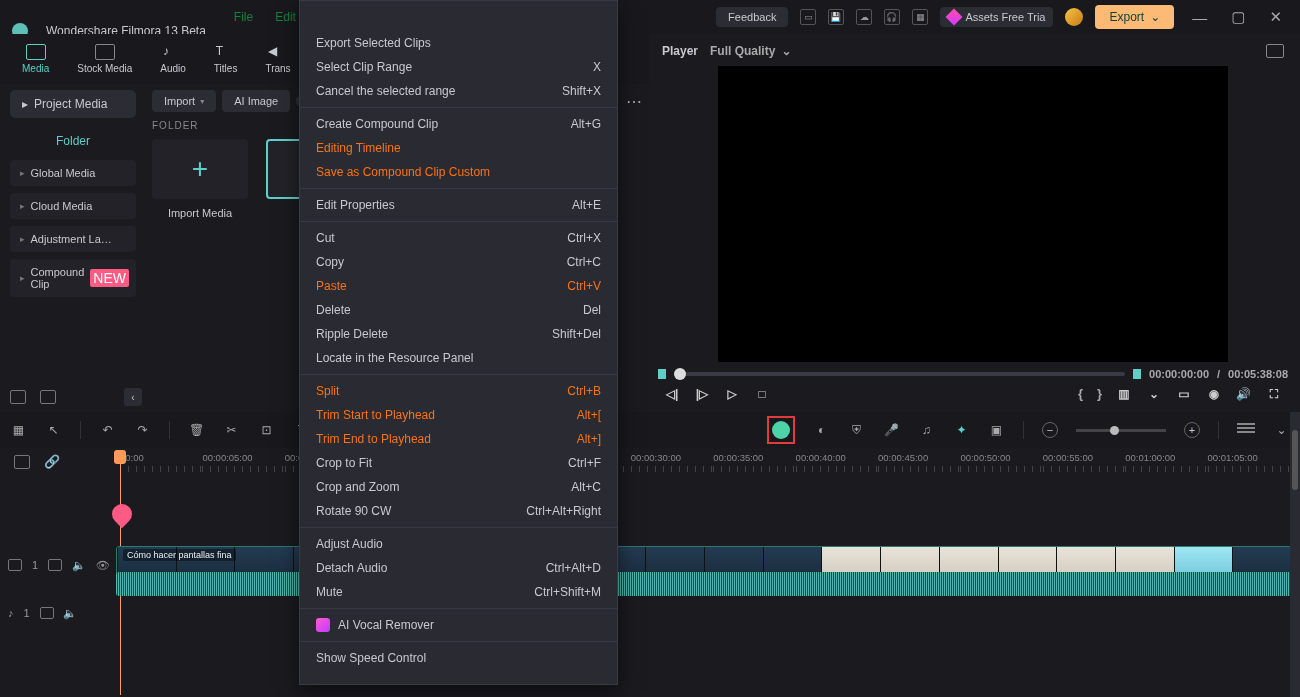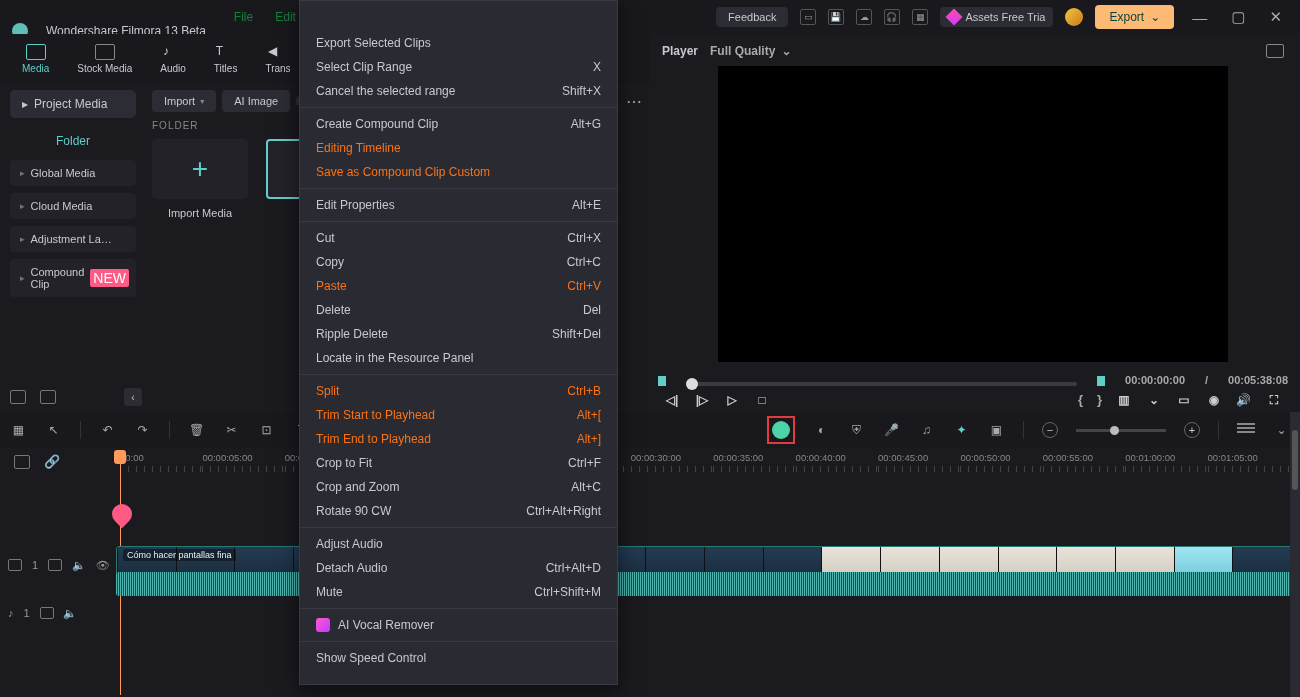--- a/index.html
+++ b/index.html
@@ -47,21 +47,21 @@
   .thumb{display:flex;flex-direction:column;align-items:center;gap:8px;}
   .thumb-box{width:96px;height:60px;background:#222228;border-radius:4px;display:flex;align-items:center;justify-content:center;}
   .plus{color:#5fcfc7;font-size:28px;font-weight:300;}
   .thumb-box.sel{border:2px solid #5fcfc7;position:relative;}
   .thumb-cap{font-size:11px;}
   .preview-panel{flex:1;padding:6px 10px 6px 6px;font-weight:bold;}
   .preview-head{display:flex;align-items:center;gap:12px;padding:4px 6px;}
   .quality-sel{display:flex;align-items:center;gap:6px;color:#aaa;}
   .snap-ic{margin-left:auto;width:18px;height:14px;border:1px solid #888;border-radius:2px;}
   .video-area{background:#000;height:296px;margin:4px 62px 0;position:relative;}
-  .time-row{display:flex;align-items:flex-end;gap:20px;margin:12px 2px 0;}
+  .time-row{display:flex;align-items:center;gap:8px;margin:6px 2px 0;}
   .marker{width:8px;height:10px;background:#5fcfc7;}
   .timebar{flex:1;height:4px;background:#3a3a44;border-radius:2px;position:relative;}
   .timebar::before{content:"";position:absolute;left:0;top:-4px;width:12px;height:12px;background:#ddd;border-radius:50%;}
   .time-text{font-size:11px;color:#aaa;}
   .transport-row{display:flex;align-items:center;gap:14px;padding:6px 8px;}
   .tp-ic{width:16px;height:14px;display:flex;align-items:center;justify-content:center;color:#ccc;font-size:12px;}
   .tp-right{margin-left:auto;display:flex;gap:14px;align-items:center;}
   .brace{font-size:13px;color:#aaa;}
   .timeline-toolbar{height:36px;background:#18181d;display:flex;align-items:center;padding:0 10px;gap:18px;}
   .tl-ic{width:17px;height:17px;display:flex;align-items:center;justify-content:center;color:#aaa;}

